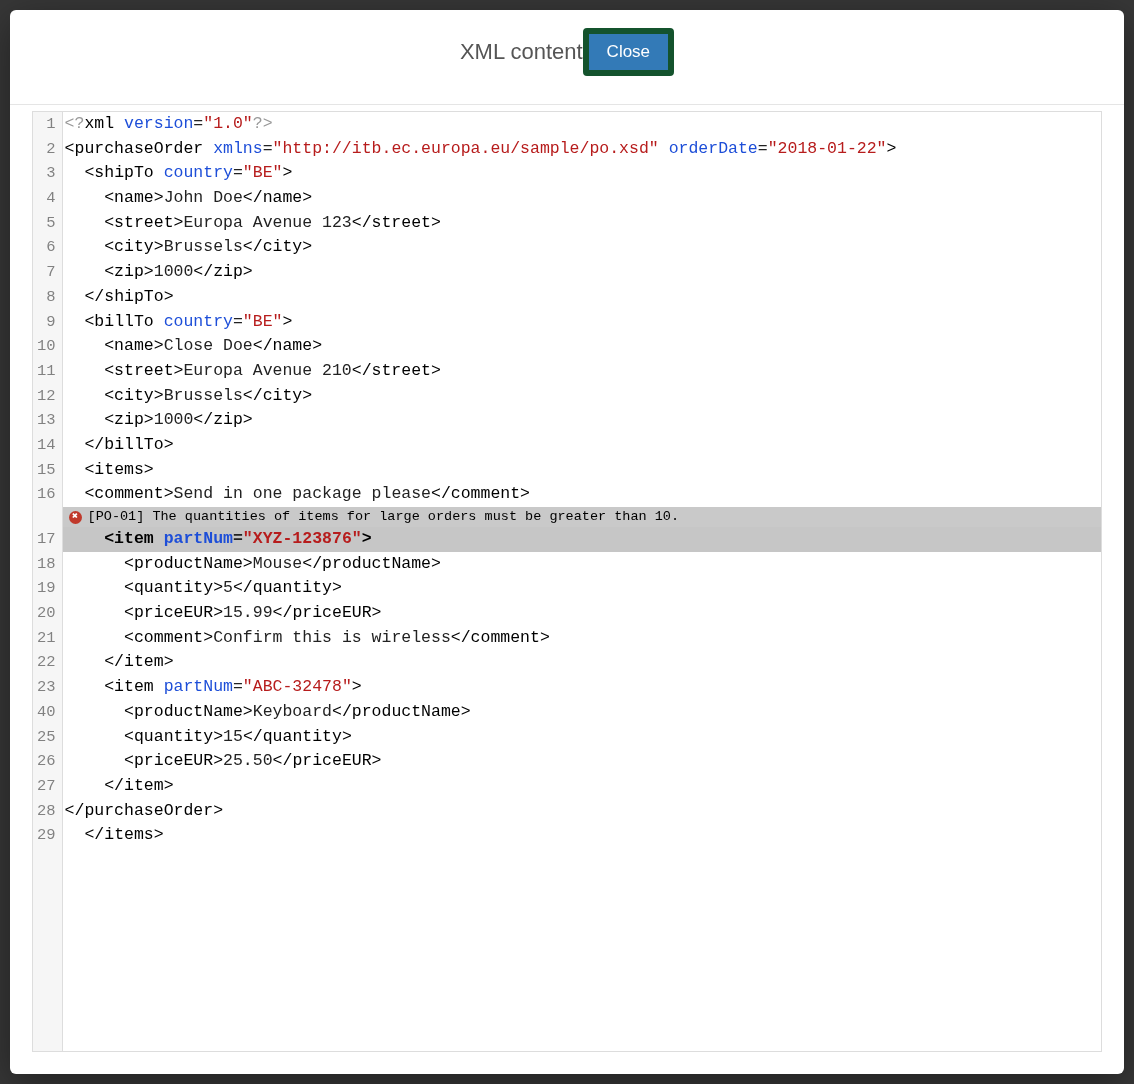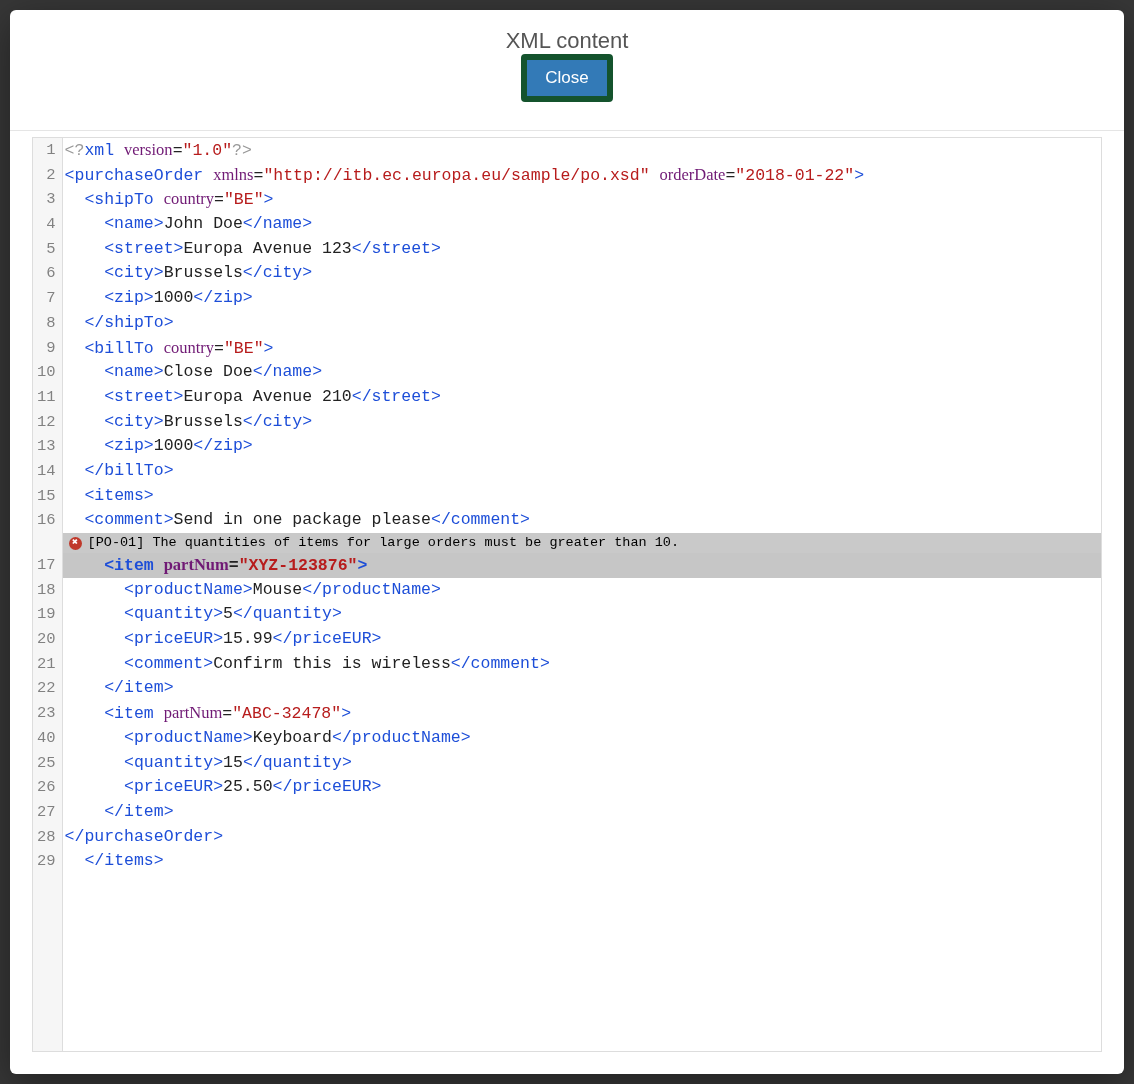--- a/index.html
+++ b/index.html
@@ -8,24 +8,23 @@
   .modal {
     position: absolute;
     top: 10px; left: 10px; right: 10px; bottom: 10px;
     background: #fff;
     border-radius: 6px;
     box-shadow: 0 10px 40px rgba(0,0,0,0.4);
     display: flex; flex-direction: column;
     overflow: hidden;
   }
   .modal-header {
-    display: flex; align-items: center; justify-content: flex-end;
+    display: flex; align-items: center; justify-content: center;
     padding: 18px 22px 28px 22px;
     border-bottom: 1px solid #e5e5e5;
-    flex-direction: column;
   }
   .modal-title { font-size: 22px; font-weight: 400; color: #555; }
   .close-btn {
     background: #337ab7; color: #fff; border: 6px solid #14532d;
     border-radius: 4px; font-size: 17px; padding: 8px 18px; cursor: pointer;
   }
   .editor-wrap { flex: 1; padding: 6px 22px 22px 22px; overflow: hidden; }
   .editor {
     width: 100%; height: 100%;
     border: 1px solid #ddd;
@@ -59,22 +58,22 @@
   }
   .annot-row .err-icon {
     width: 13px; height: 13px; border-radius: 50%;
     background: #c0392b; color: #fff;
     display: inline-flex; align-items: center; justify-content: center;
     font-size: 10px; font-weight: bold; margin-right: 6px;
     flex: 0 0 auto;
   }
   .gutter .annot-g { height: 20px; }
   
-  .tag { color: #1d4ed8; }      
-  .attr { color: #701a75; font-family: Liberation Serif, serif; }     
+  .tag { color: #000000; }      
+  .attr { color: #1d4ed8; }     
   .str { color: #b71c1c; }      
   .txt { color: #222; }
   .dim { color: #999; }
 </style>
 </head>
 <body>
 
 <div class="backdrop"></div>
 
 <div class="modal">

